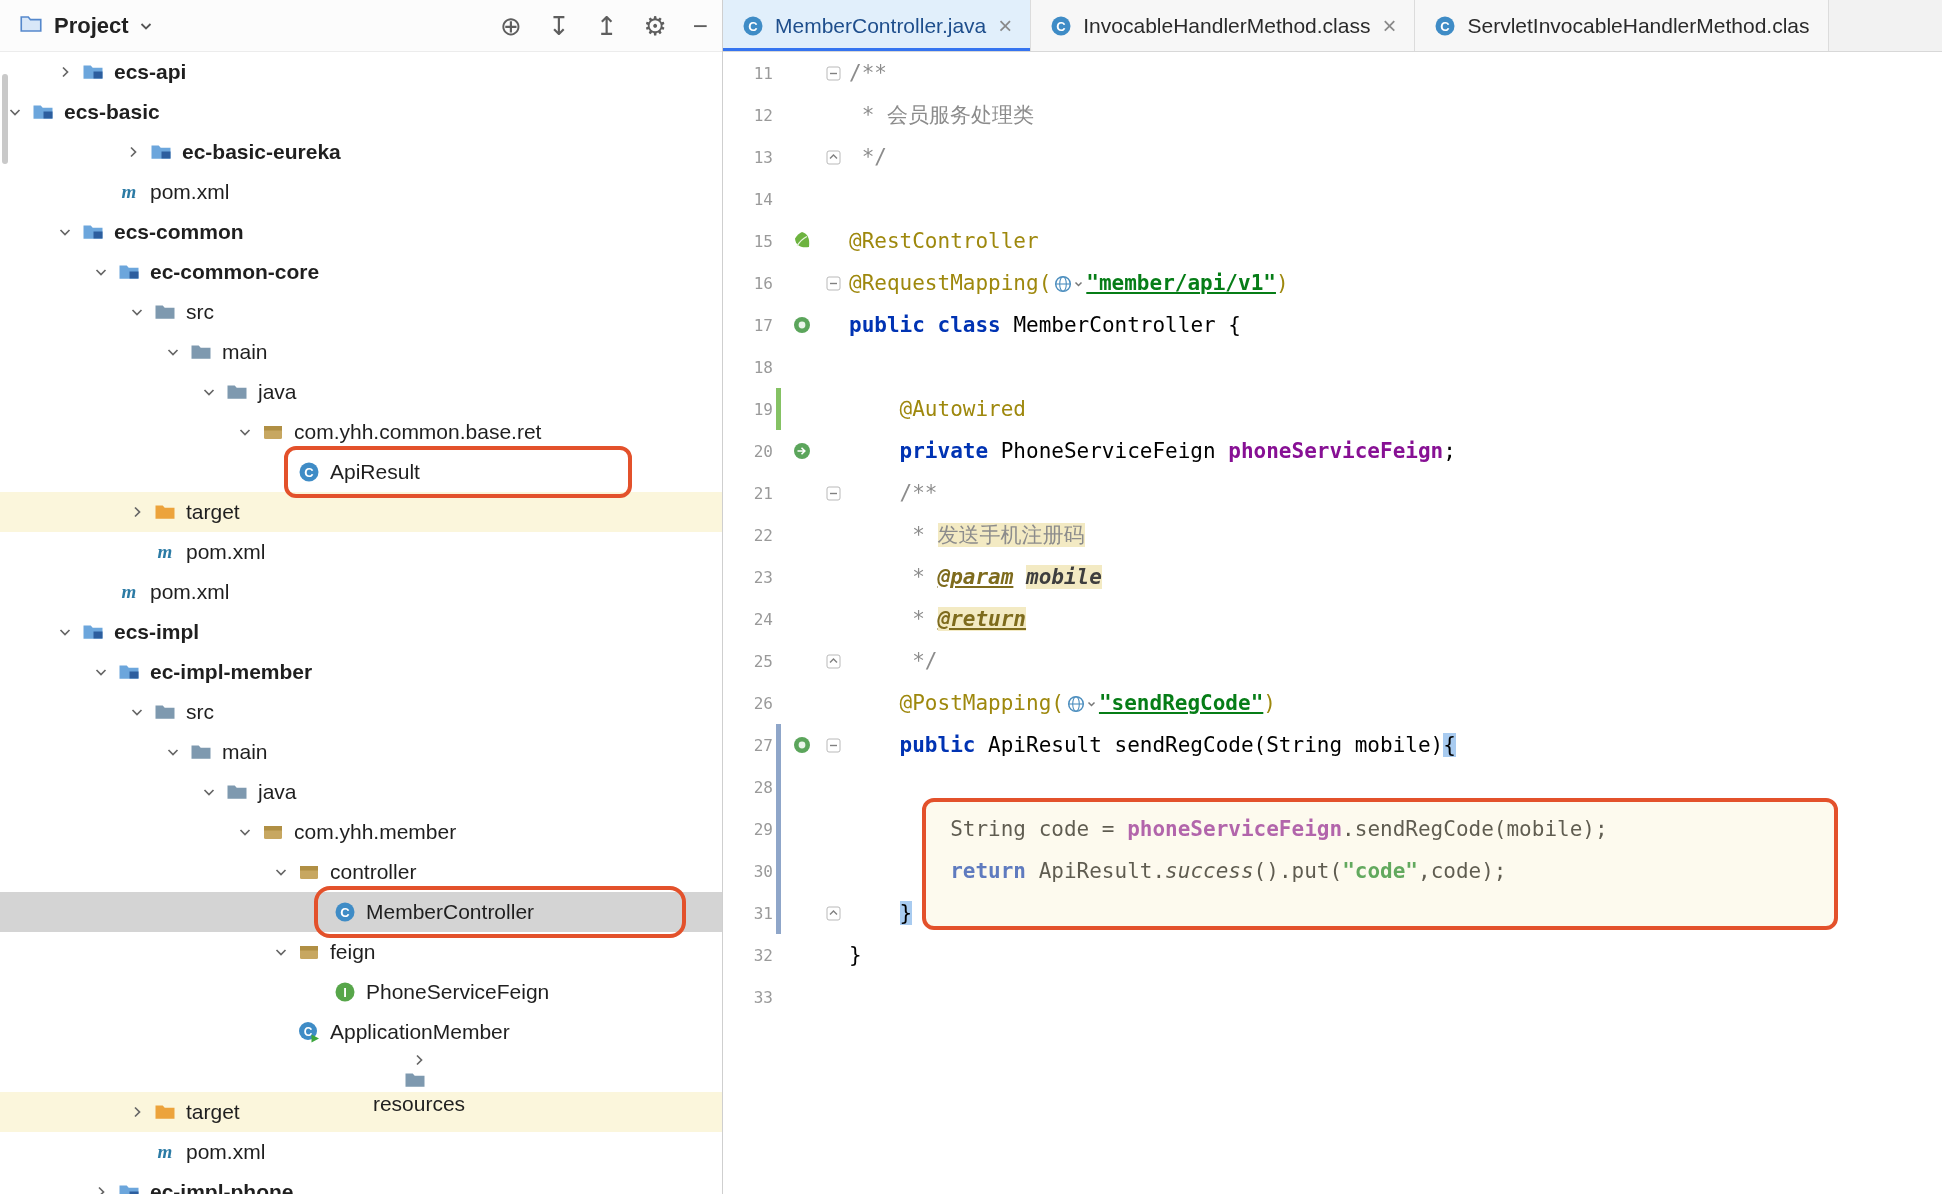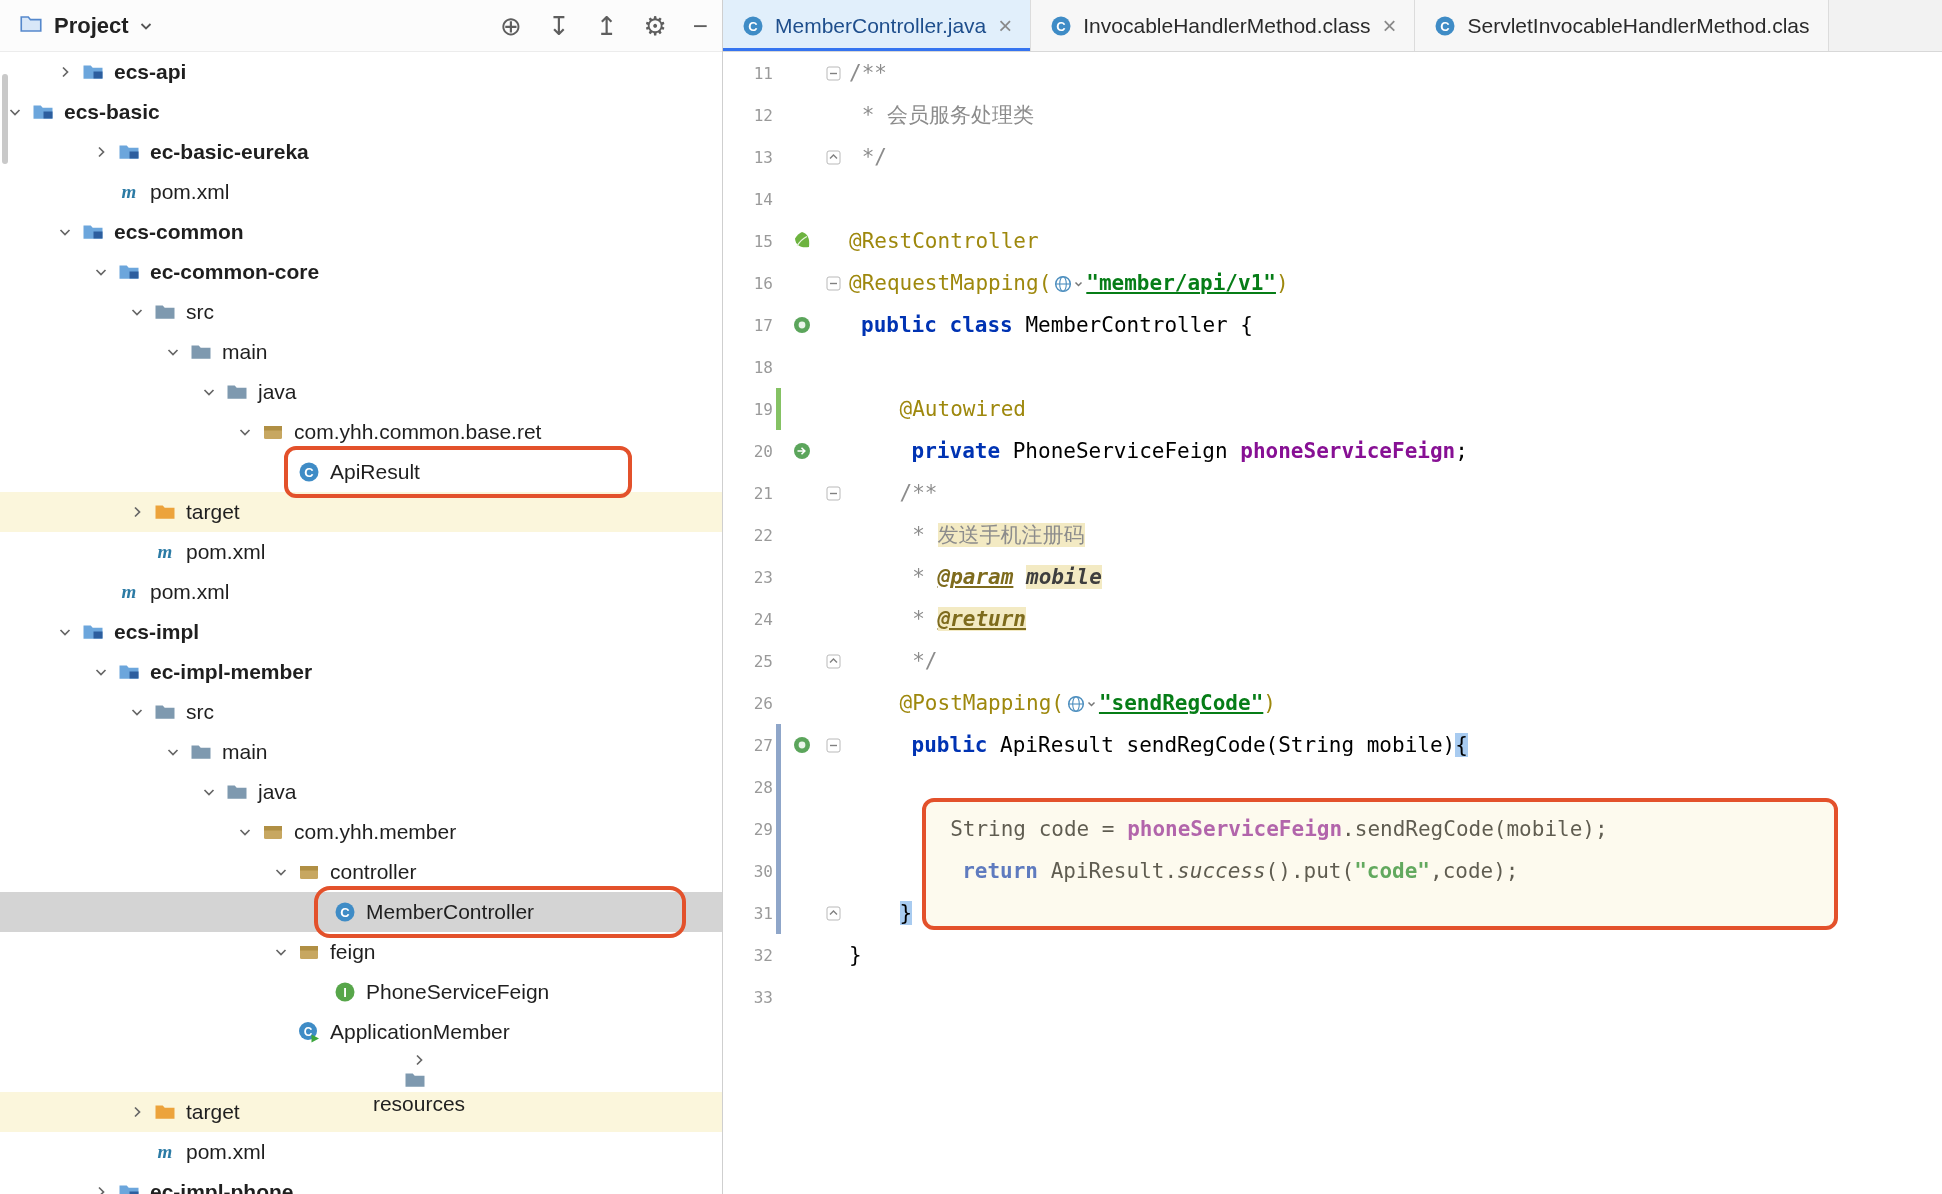--- a/index.html
+++ b/index.html
@@ -57,21 +57,21 @@
   .lnum { width:50px; flex:none; text-align:right; color:#9A9A9A; font-size:16px;
     font-family:"DejaVu Sans Mono", monospace; }
   .vcs { width:12px; flex:none; height:42px; position:relative; }
   .vcs.green::after { content:""; position:absolute; left:3px; top:0; bottom:0; width:5px; background:#85C264; }
   .vcs.blue::after  { content:""; position:absolute; left:3px; top:0; bottom:0; width:5px; background:#8FA6C9; }
   .gicon { width:34px; flex:none; display:flex; align-items:center; justify-content:center; }
   .fold  { width:28px; flex:none; display:flex; align-items:center; justify-content:center; }
   .code-text { white-space:pre; margin-left:2px; }
   .code-text .globe { display:inline-flex; vertical-align:middle; margin:0 2px; }
 
-  .kw { color:#0033B3; font-weight:bold;margin-left:12px; }
+  .kw { color:#0033B3; font-weight:bold; }
   .plain { color:#000; }
   .cmt { color:#8C8C8C; }
   .ann { color:#9E880D; }
   .field { color:#871094; font-weight:bold; }
   .str { color:#067D17; font-weight:bold; }
   .str-link { color:#067D17; font-weight:bold; text-decoration:underline; }
   .doc-tag { color:#7E6B1D; font-weight:bold; font-style:italic; text-decoration:underline; }
   .doc-param { color:#3E3E3E; font-weight:bold; font-style:italic; }
   .hl-tan { background:#F3EAC3; }
   .brace-hl { background:#A8CBF0; }
@@ -133,21 +133,21 @@
             </svg>
           </span>
           <span class="ticon">
             <svg width="24" height="24" viewBox="0 0 24 24">
               <path d="M2.5 5.5h7.2l2 2.3H21.5v11H2.5z" fill="#6CA6DC"></path>
               <rect x="12.5" y="11.5" width="9" height="7" fill="#2D5E9E"></rect>
             </svg>
           </span>
           <span class="tlabel bold">ecs-basic</span>
         </div>
-        <div class="tree-row" style="padding-left: 86px;">
+        <div class="tree-row" style="padding-left: 118px;">
           <span class="chev">
             <svg width="16" height="16" viewBox="0 0 16 16">
               <path d="M6 3.5 L10.5 8 L6 12.5" fill="none" stroke="#666" stroke-width="1.7"></path>
             </svg>
           </span>
           <span class="ticon">
             <svg width="24" height="24" viewBox="0 0 24 24">
               <path d="M2.5 5.5h7.2l2 2.3H21.5v11H2.5z" fill="#6CA6DC"></path>
               <rect x="12.5" y="11.5" width="9" height="7" fill="#2D5E9E"></rect>
             </svg>

